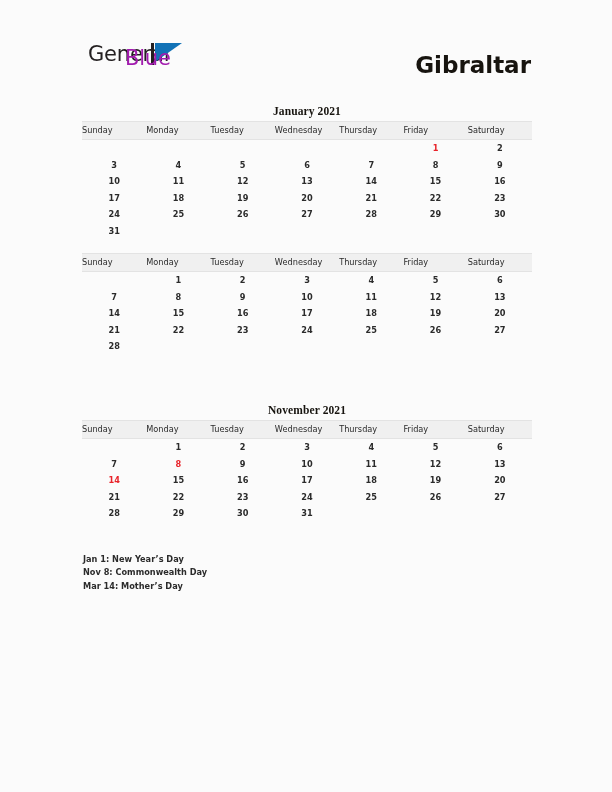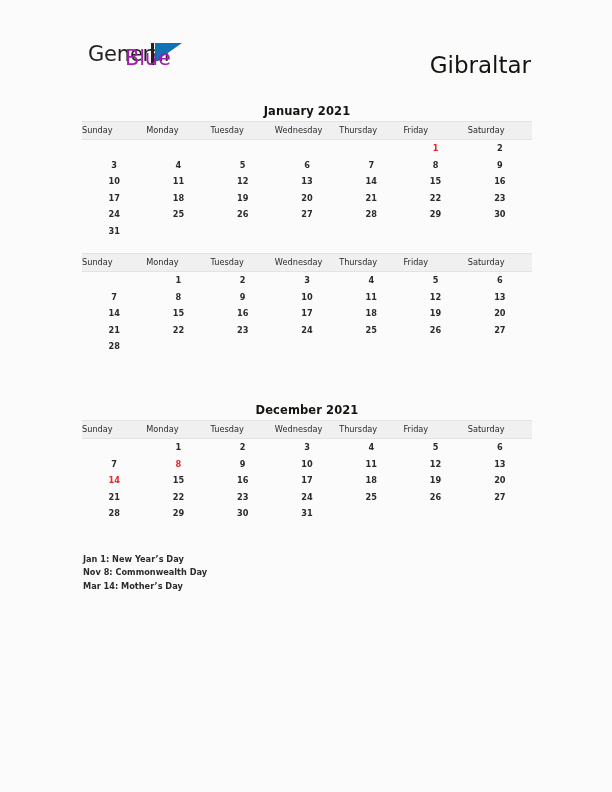--- a/index.html
+++ b/index.html
@@ -65,21 +65,21 @@
     top: 1px;
     width: 32px;
     height: 22px;
   }
 
   .country-title {
     position: absolute;
     right: 81px;
     top: 52px;
     font-size: 23px;
-    font-weight: normal;
+    font-weight: bold;
     color: #17140f;
     letter-spacing: 0px;
     white-space: nowrap;
     text-align: left;
   }
 
   
   .month {
     position: absolute;
     left: 82px;
@@ -90,20 +90,21 @@
   #month-2 { top: 403px; }
 
   .month-title {
     text-align: center;
     font-size: 11.5px;
     font-weight: bold;
     color: #17140f;
     height: 17px;
     line-height: 15px;
     letter-spacing: 0.1px;
+    font-family: Liberation Serif, serif;
   }
 
   .weekday-row {
     display: flex;
     background: #f0f0f0;
     border-top: 1px solid #e3e3e3;
     border-bottom: 1px solid #e3e3e3;
     height: 17px;
   }
   .weekday-cell {
@@ -291,21 +292,21 @@
           <div class="day-cell empty"></div>
           <div class="day-cell empty"></div>
           <div class="day-cell empty"></div>
           <div class="day-cell empty"></div>
           <div class="day-cell empty"></div>
         </div>
       </div>
   </div>
 
   <div class="month" id="month-2">
-    <div class="month-title">December 2021</div>
+    <div class="month-title">November 2021</div>
     <div class="weekday-row">
       <div class="weekday-cell">Sunday</div>
       <div class="weekday-cell">Monday</div>
       <div class="weekday-cell">Tuesday</div>
       <div class="weekday-cell">Wednesday</div>
       <div class="weekday-cell">Thursday</div>
       <div class="weekday-cell">Friday</div>
       <div class="weekday-cell">Saturday</div>
     </div>
     <div class="weeks">

